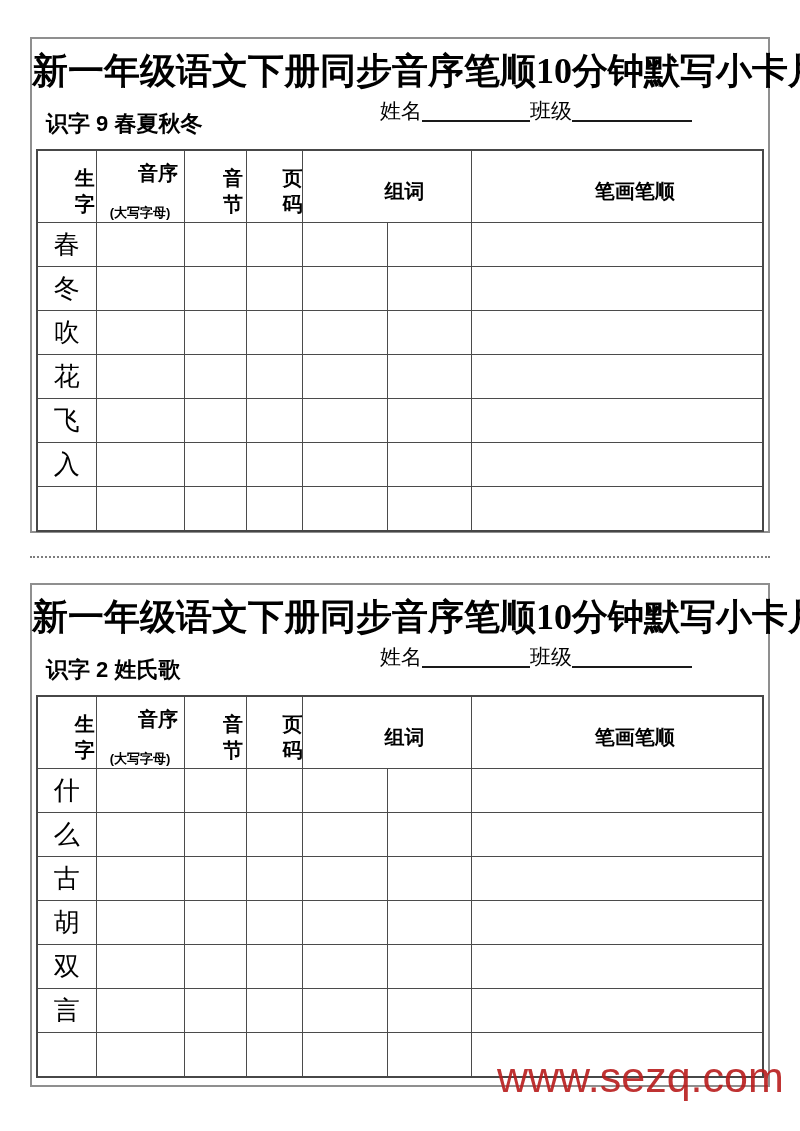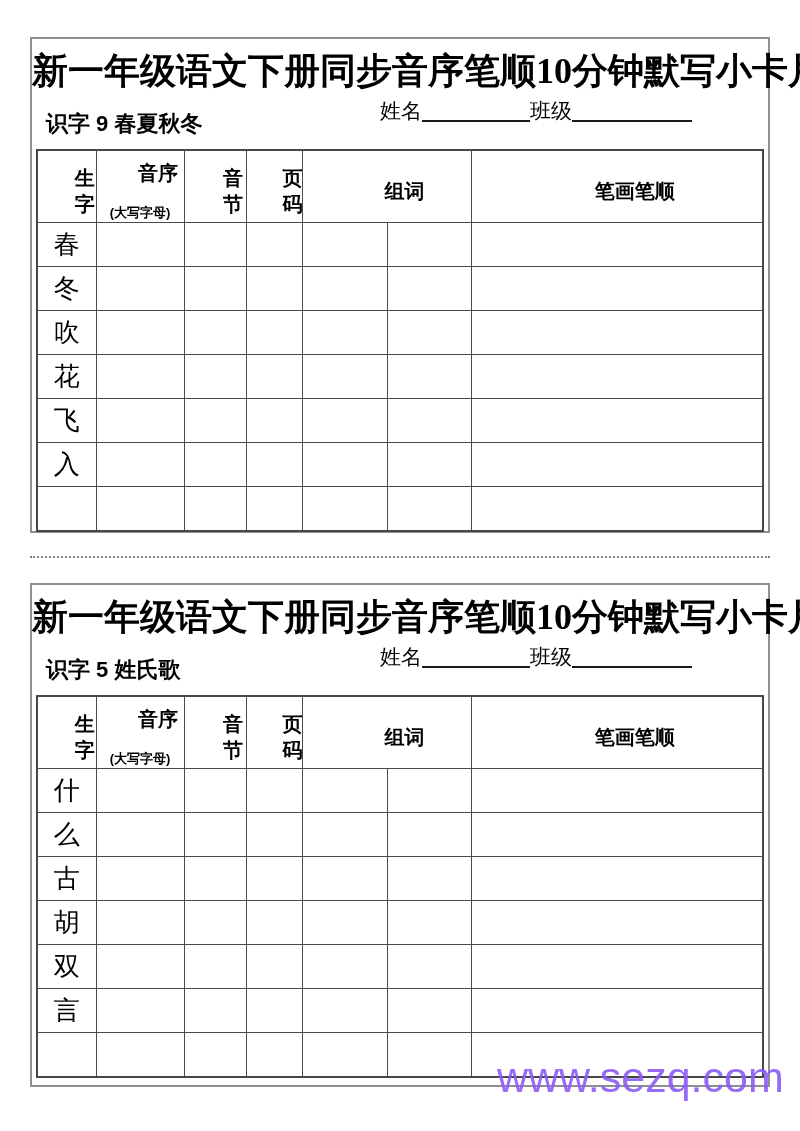--- a/index.html
+++ b/index.html
@@ -117,21 +117,21 @@
     height: 0;
     border-top: 2px dotted #7d7d7d;
   }
   .watermark {
     position: absolute;
     left: 497px;
     top: 1054px;
     font-size: 43px;
     line-height: 46px;
     font-family: "Liberation Sans", "DejaVu Sans", sans-serif;
-    color: #8b5cf6;
+    color: #b91c1c;
     opacity: 0.9;
     white-space: nowrap;
     z-index: 5;
   }
 </style>
 </head>
 <body>
 
 <div class="page">
 
@@ -254,21 +254,21 @@
           </tr>
       </tbody>
     </table>
   </div>
 
   <div class="divider"></div>
 
   <div class="card" id="card-2">
     <div class="card-title">新一年级语文下册同步音序笔顺10分钟默写小卡片</div>
     <div class="subrow">
-      <div class="subtitle">识字 5 姓氏歌</div>
+      <div class="subtitle">识字 2 姓氏歌</div>
       <div class="namefields">
         <span>姓名</span><span class="blank blank-name"></span><span>班级</span><span class="blank blank-class"></span>
       </div>
     </div>
     <table class="sheet">
       <colgroup>
         <col style="width:59px">
           <col style="width:88px">
           <col style="width:62px">
           <col style="width:56px">

